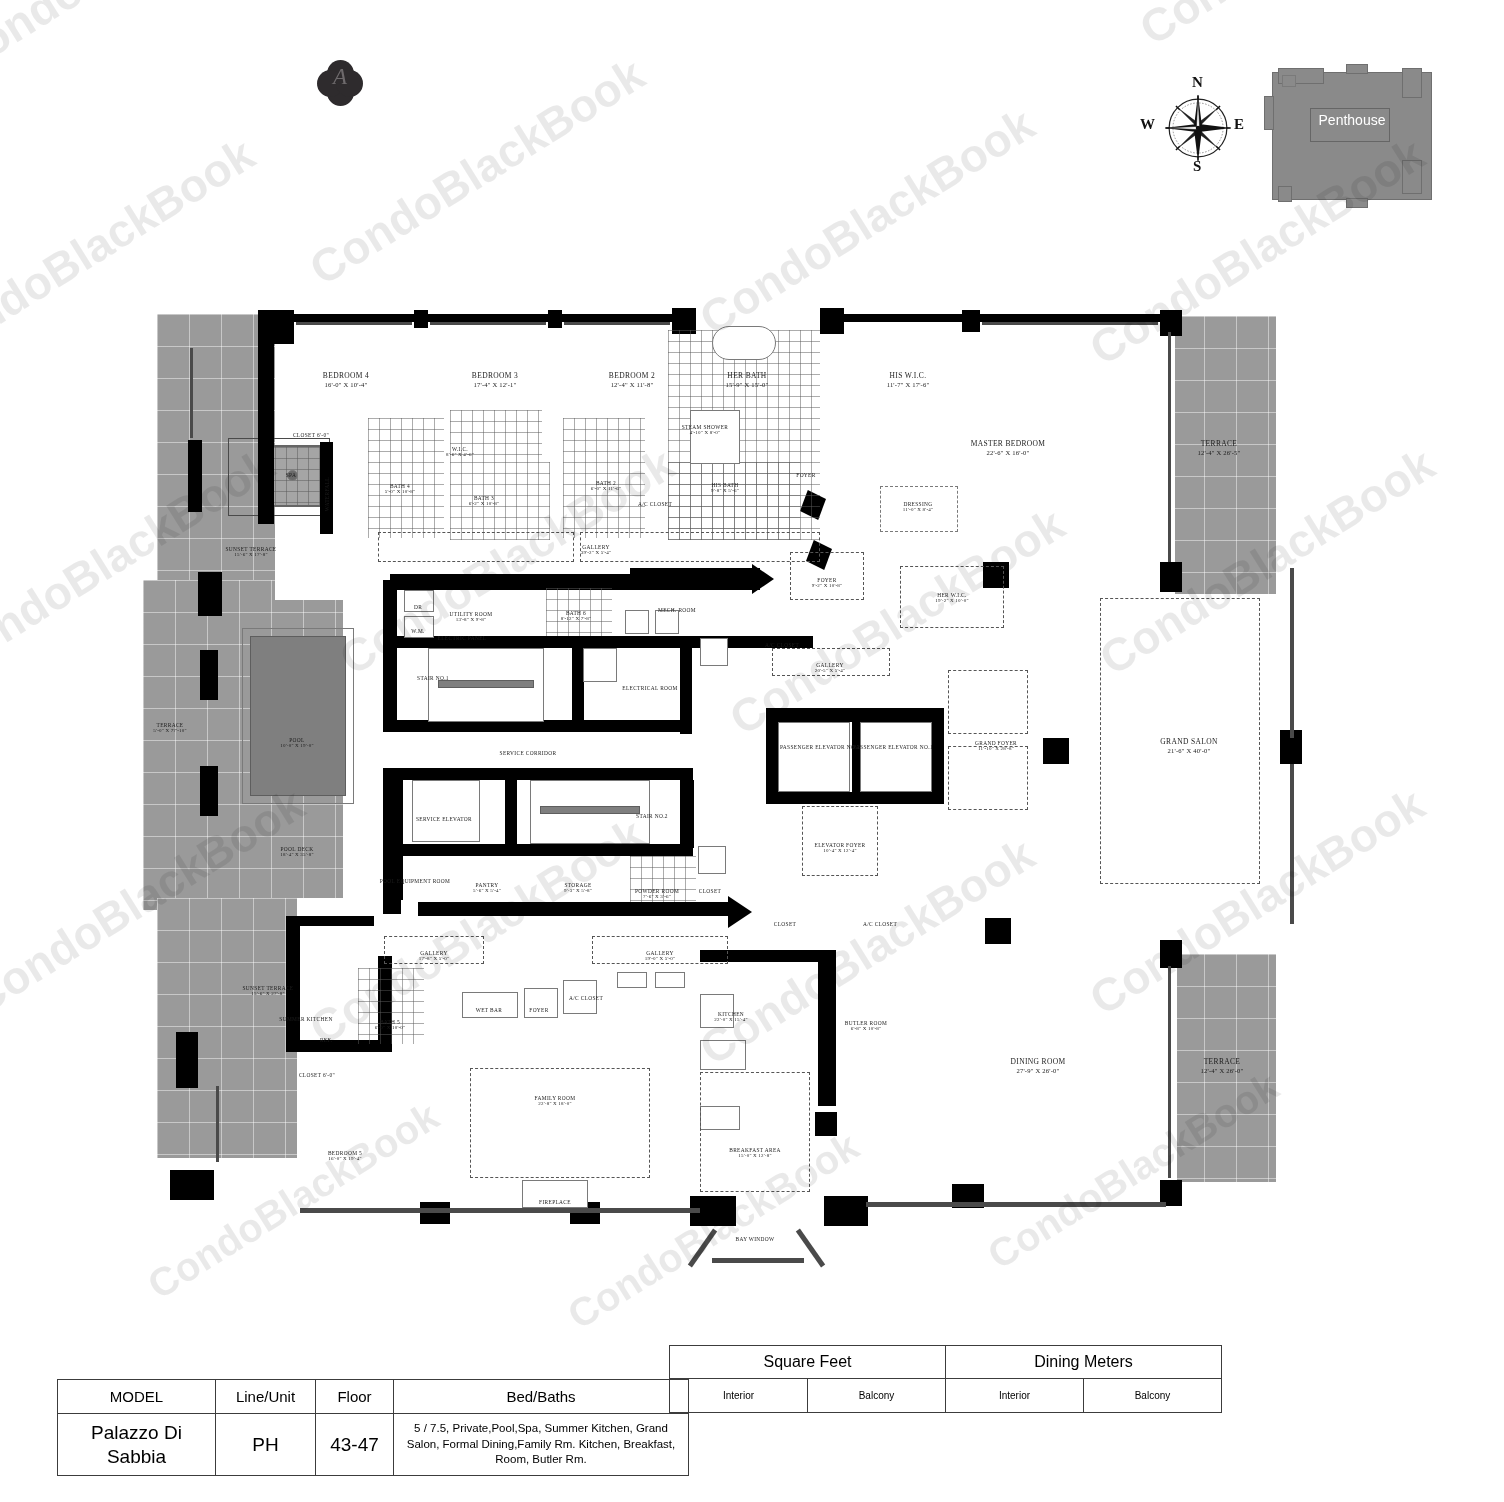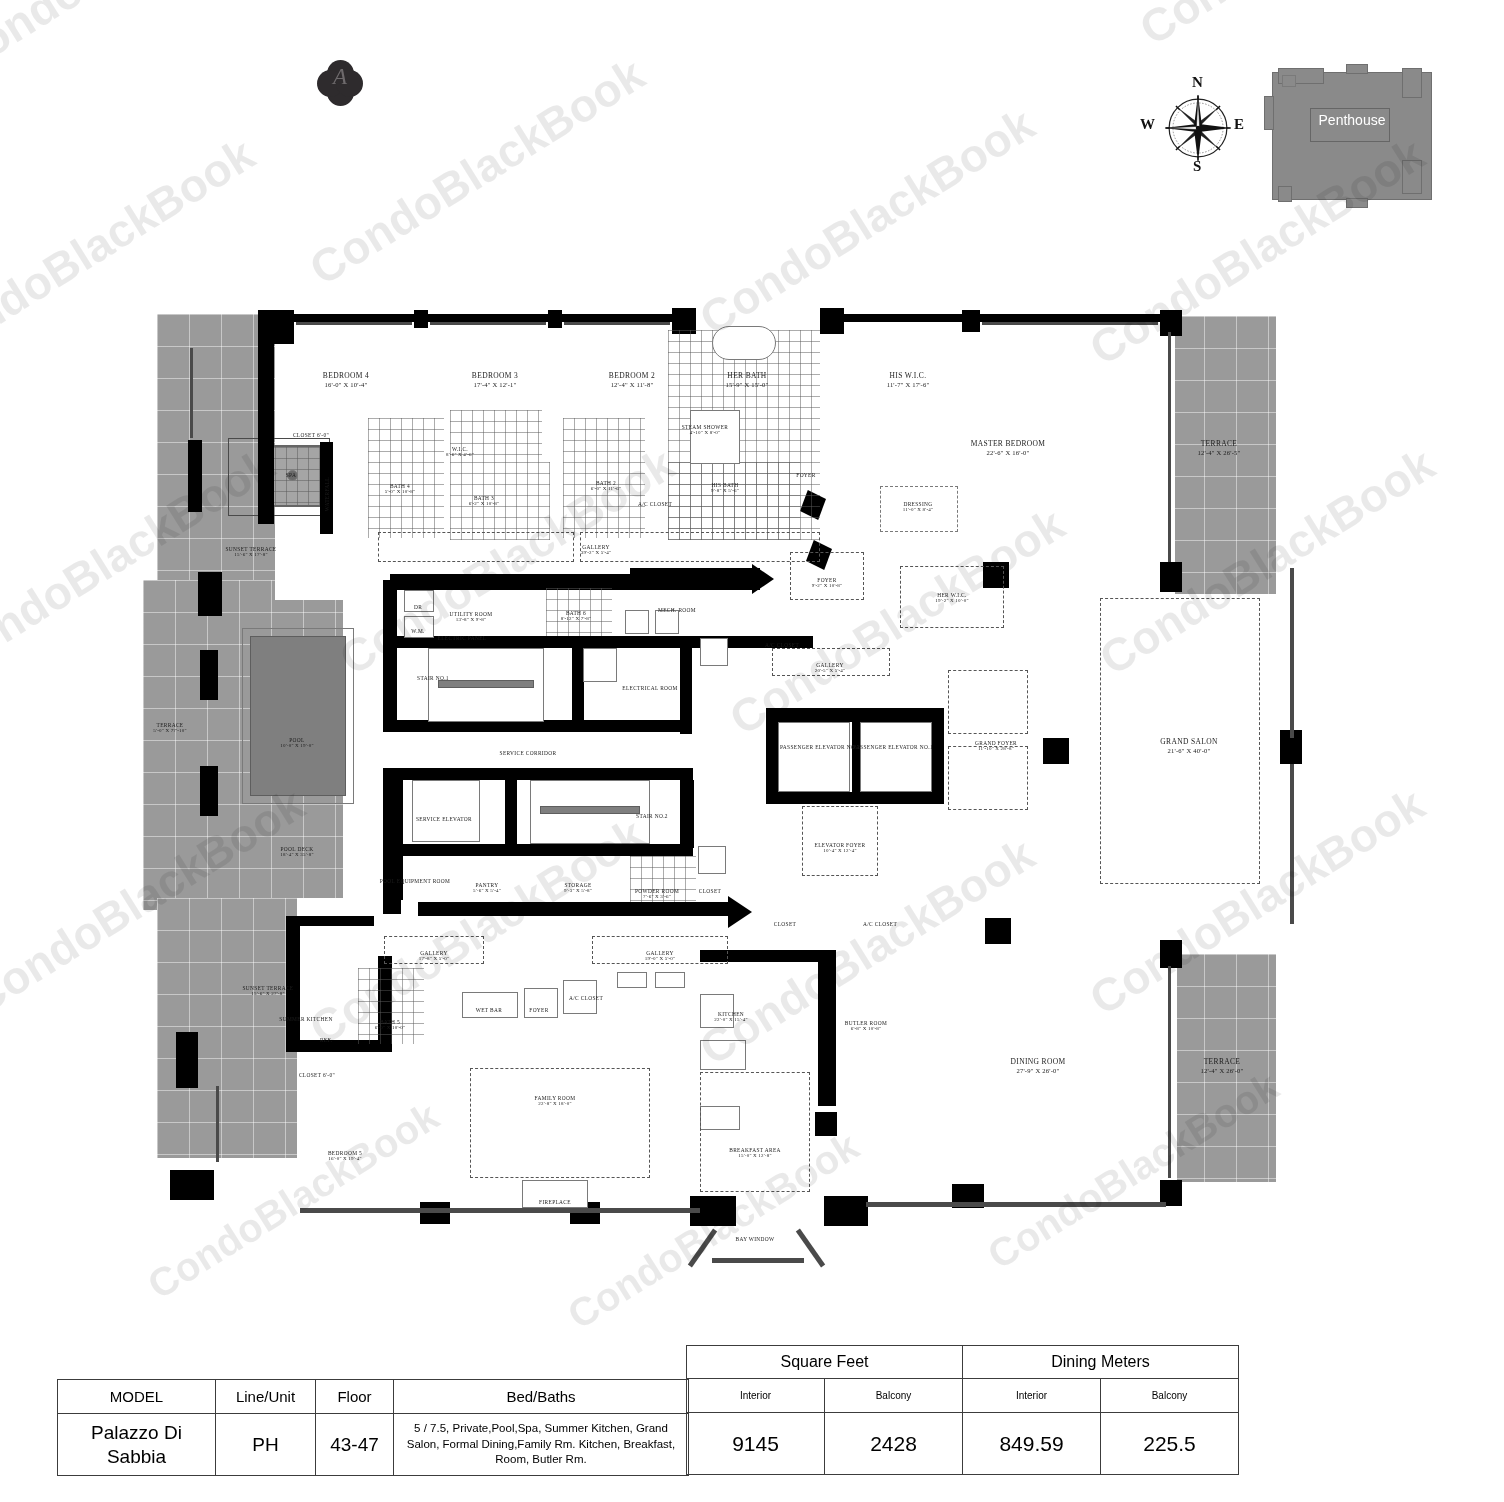--- a/index.html
+++ b/index.html
@@ -107,21 +107,21 @@
   
   #footer { position:absolute; left:0; top:1335px; width:1504px; height:167px; z-index:40; }
   table.spec { position:absolute; border-collapse:collapse; font-family:"Liberation Sans", sans-serif; }
   table.spec td, table.spec th {
     border:1px solid #3c3c3c; text-align:center; vertical-align:middle;
     font-weight:400; color:#000; padding:2px 4px;
   }
   #tbl-left { left:57px; top:44px; }
   #tbl-left th { font-size:15px; height:34px; }
   #tbl-left td { font-size:19px; height:62px; }
-  #tbl-right { left:686px; top:10px;border-radius:26px; }
+  #tbl-right { left:669px; top:10px;border-radius:26px; }
   #tbl-right th.grp { font-size:16px; height:33px; }
   #tbl-right th.sub { font-size:10px; height:34px; }
   #tbl-right td { font-size:21px; height:62px; }
   .bedbaths { font-size:11.5px !important; line-height:1.35; white-space:normal; }
   .model-name { font-size:19px; line-height:1.25; }
 </style>
 </head>
 <body>
 
 <div id="header">
@@ -649,22 +649,16 @@
         <tr>
       <th class="grp" colspan="2" style="width:276px;">Square Feet</th>
       <th class="grp" colspan="2" style="width:276px;">Dining Meters</th>
     </tr>
     <tr>
       <th class="sub" style="width:110px;">Interior</th>
       <th class="sub" style="width:110px;">Balcony</th>
       <th class="sub" style="width:110px;">Interior</th>
       <th class="sub" style="width:110px;">Balcony</th>
     </tr>
-    <tr>
-      <td>9145</td>
-      <td>2428</td>
-      <td>849.59</td>
-      <td>225.5</td>
-    </tr>
   </tbody>
     </table>
 
 </div>
 
 </body></html>

